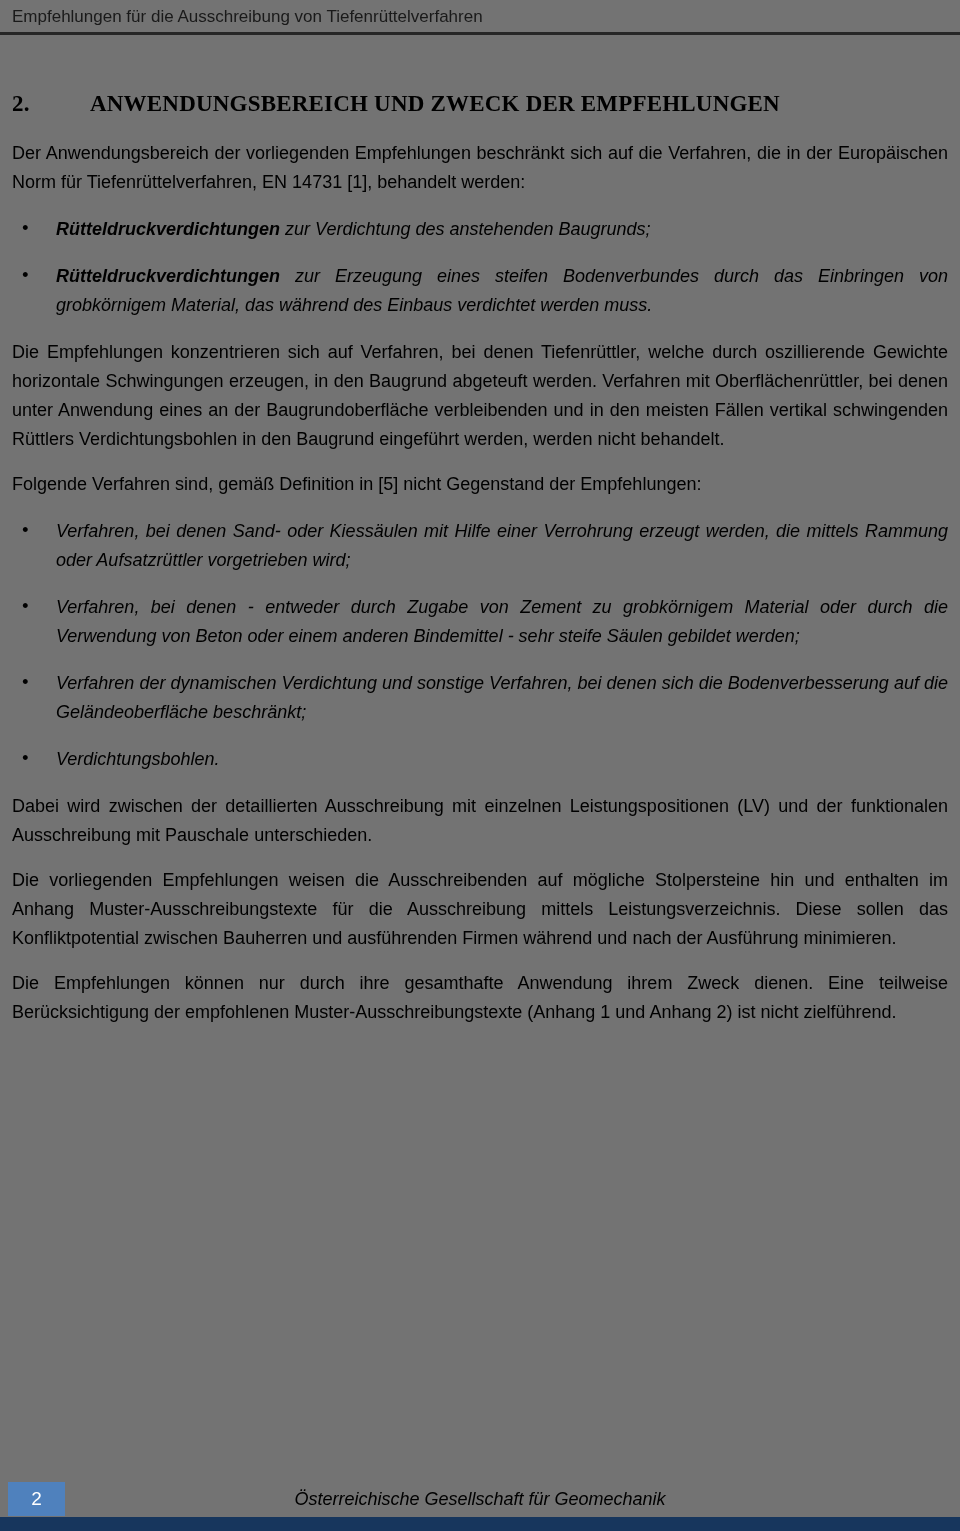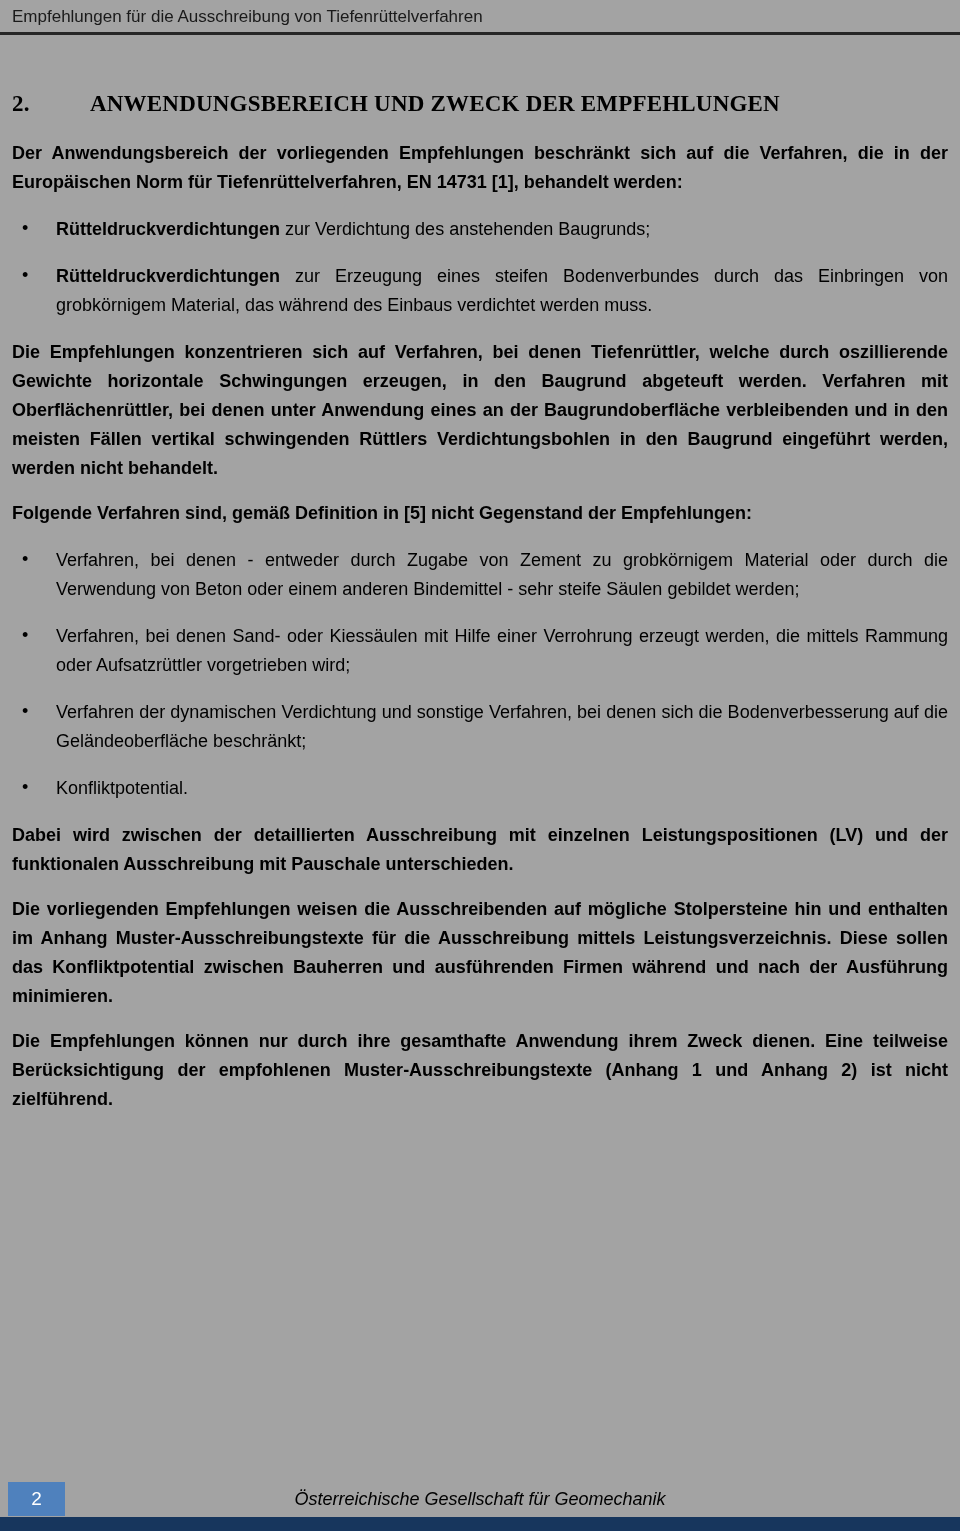--- a/index.html
+++ b/index.html
@@ -1,20 +1,20 @@
 <!DOCTYPE html>
 <html lang="de"><head>
 <meta charset="utf-8">
 <style>
   html, body { margin: 0; padding: 0; background: #ffffff; }
   .page {
     position: relative;
     width: 960px;
     height: 1531px;
-    background: #a3a3a3;
+    background: #737373;
     color: #000000;
     font-family: "Liberation Sans", sans-serif;
     overflow: hidden;
   }
   .page-header { padding: 7px 12px 0 12px; font-size: 17px; color: #1a1a1a; }
   .header-rule { border-bottom: 3px solid #262626; margin-top: 5px; }
   .content { padding: 0 12px; }
   .section-heading {
     display: flex;
     align-items: baseline;
@@ -24,30 +24,30 @@
     font-size: 23px;
     font-weight: 700;
     letter-spacing: 0.2px;
   }
   .section-number { width: 78px; flex: 0 0 auto; }
   .para {
     font-size: 18px;
     line-height: 29px;
     text-align: justify;
     margin: 16px 0;
-    font-weight: bold;
   }
   .bullet-list { list-style: none; margin: 18px 0; padding: 0; }
   .bullet-item {
     position: relative;
     padding-left: 44px;
     margin-bottom: 18px;
     font-size: 18px;
     line-height: 29px;
     text-align: justify;
+    font-style: italic;
   }
   .bullet-item::before {
     content: "\2022";
     position: absolute;
     left: 10px;
     top: -1px;
     font-size: 18px;
   }
   .term { font-weight: 700; }
   .page-footer { position: absolute; left: 0; right: 0; bottom: 0; }
@@ -101,24 +101,24 @@
     <ul class="bullet-list">
       <li class="bullet-item"><span class="term">Rütteldruckverdichtungen</span><span> zur Verdichtung des anstehenden Baugrunds;</span></li>
       <li class="bullet-item"><span class="term">Rütteldruckverdichtungen</span><span> zur Erzeugung eines steifen Bodenverbundes durch das Einbringen von grobkörnigem Material, das während des Einbaus verdichtet werden muss.</span></li>
     </ul>
 
     <p class="para">Die Empfehlungen konzentrieren sich auf Verfahren, bei denen Tiefenrüttler, welche durch oszillierende Gewichte horizontale Schwingungen erzeugen, in den Baugrund abgeteuft werden. Verfahren mit Oberflächenrüttler, bei denen unter Anwendung eines an der Baugrundoberfläche verbleibenden und in den meisten Fällen vertikal schwingenden Rüttlers Verdichtungsbohlen in den Baugrund eingeführt werden, werden nicht behandelt.</p>
 
     <p class="para">Folgende Verfahren sind, gemäß Definition in [5] nicht Gegenstand der Empfehlungen:</p>
 
     <ul class="bullet-list">
+      <li class="bullet-item">Verfahren, bei denen Sand- oder Kiessäulen mit Hilfe einer Verrohrung erzeugt werden, die mittels Rammung oder Aufsatzrüttler vorgetrieben wird;</li>
       <li class="bullet-item">Verfahren, bei denen - entweder durch Zugabe von Zement zu grobkörnigem Material oder durch die Verwendung von Beton oder einem anderen Bindemittel - sehr steife Säulen gebildet werden;</li>
-      <li class="bullet-item">Verfahren, bei denen Sand- oder Kiessäulen mit Hilfe einer Verrohrung erzeugt werden, die mittels Rammung oder Aufsatzrüttler vorgetrieben wird;</li>
       <li class="bullet-item">Verfahren der dynamischen Verdichtung und sonstige Verfahren, bei denen sich die Bodenverbesserung auf die Geländeoberfläche beschränkt;</li>
-      <li class="bullet-item">Konfliktpotential.</li>
+      <li class="bullet-item">Verdichtungsbohlen.</li>
     </ul>
 
     <p class="para">Dabei wird zwischen der detaillierten Ausschreibung mit einzelnen Leistungspositionen (LV) und der funktionalen Ausschreibung mit Pauschale unterschieden.</p>
 
     <p class="para">Die vorliegenden Empfehlungen weisen die Ausschreibenden auf mögliche Stolpersteine hin und enthalten im Anhang Muster-Ausschreibungstexte für die Ausschreibung mittels Leistungsverzeichnis. Diese sollen das Konfliktpotential zwischen Bauherren und ausführenden Firmen während und nach der Ausführung minimieren.</p>
 
     <p class="para">Die Empfehlungen können nur durch ihre gesamthafte Anwendung ihrem Zweck dienen. Eine teilweise Berücksichtigung der empfohlenen Muster-Ausschreibungstexte (Anhang 1 und Anhang 2) ist nicht zielführend.</p>
 
 
   </main>

